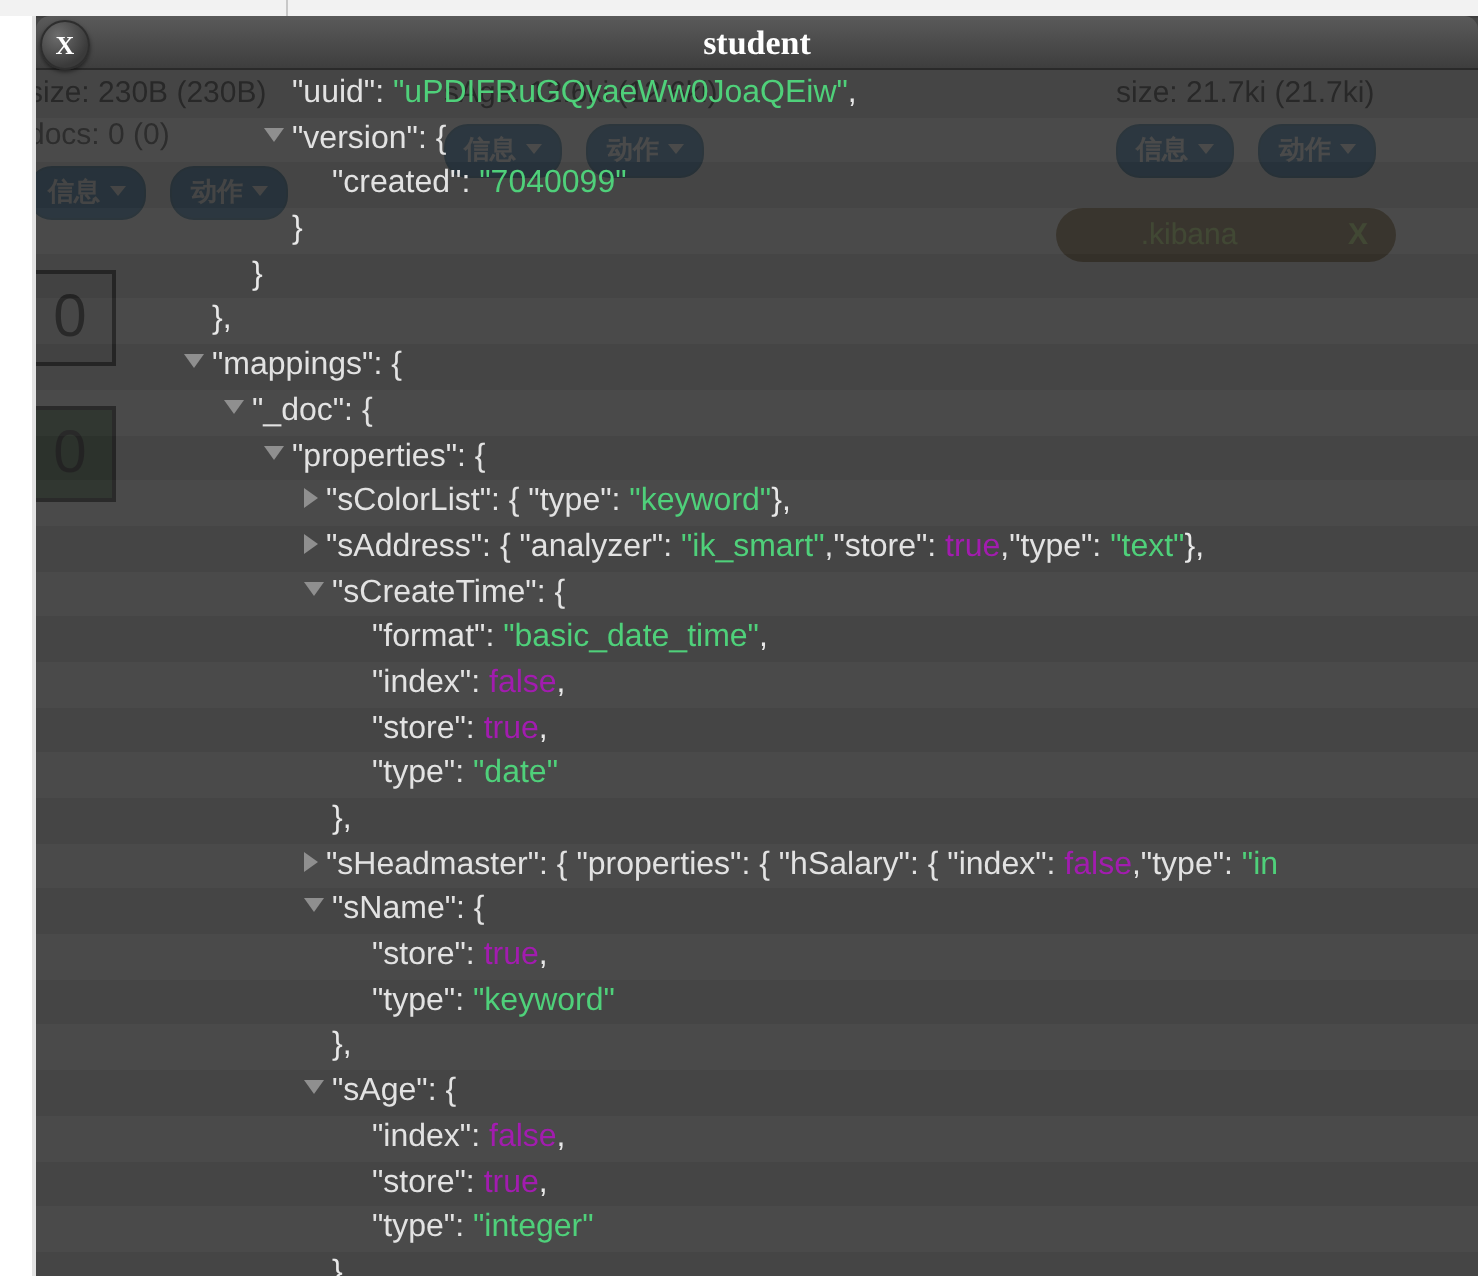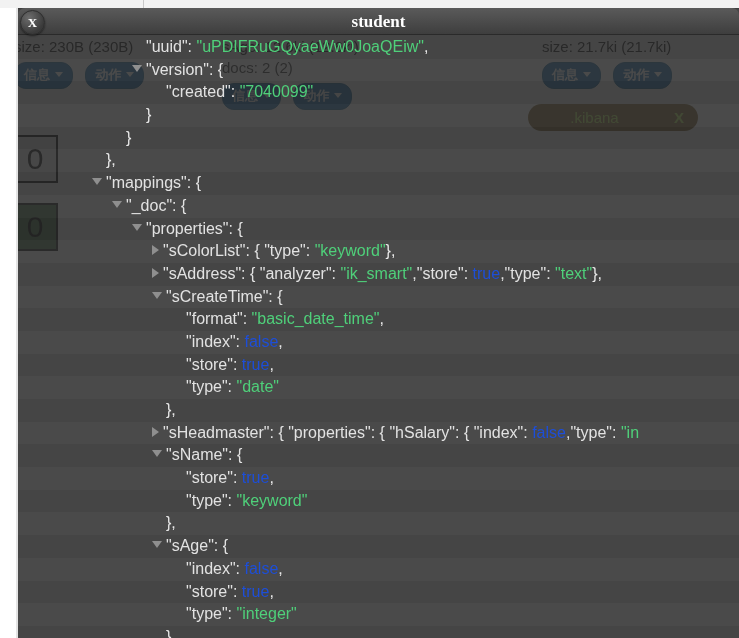--- a/index.html
+++ b/index.html
@@ -87,51 +87,51 @@
   .jline{height:22.7px;position:relative;}
   .jline.shade{background:rgba(255,255,255,0.028);}
   .tw{
     display:inline-block;width:0;height:0;position:relative;top:-3px;margin-right:4px;
   }
   .tw-open{border-left:5px solid transparent;border-right:5px solid transparent;border-top:7px solid #8f8f8f;}
   .tw-closed{border-top:5px solid transparent;border-bottom:5px solid transparent;border-left:7px solid #8f8f8f;top:-1px;}
   .tw-none{width:10px;border:0;}
   .k{color:#e2e2e2;}
   .s{color:#4fd07a;}
-  .b{color:#1d4ed8;}
+  .b{color:#a21caf;}
   .p{color:#e8e8e8;}
 </style>
 </head>
 <body>
 
 <div id="bg-page">
 
   <div id="bg-topbar"></div>
   <div id="bg-topbar-divider"></div>
 
   <div class="bg-index-card" style="left:14px;">
     <div class="bg-index-title">student</div>
     <div class="bg-index-meta">size: 230B (230B)</div>
+    <div class="bg-index-meta">docs: 0 (0)</div>
     <div class="bg-btn-row">
       <span class="bg-btn"><span>信息</span><span class="caret"></span></span>
       <span class="bg-btn"><span>动作</span><span class="caret"></span></span>
     </div>
   </div>
 
   <div class="bg-index-card" style="left:222px;">
     <div class="bg-index-title">kibana_task_manager_1</div>
     <div class="bg-index-meta">sAge: 12.6ki (12.6ki)</div>
-    <div class="bg-index-meta">docs: 2 (2)</div>
     <div class="bg-btn-row">
       <span class="bg-btn"><span>信息</span><span class="caret"></span></span>
       <span class="bg-btn"><span>动作</span><span class="caret"></span></span>
     </div>
   </div>
 
-  <div class="bg-index-card" style="left:542px;">
+  <div class="bg-index-card" style="left:558px;">
     <div class="bg-index-title">kibana_1</div>
     <div class="bg-index-meta">size: 21.7ki (21.7ki)</div>
     <div class="bg-btn-row">
       <span class="bg-btn"><span>信息</span><span class="caret"></span></span>
       <span class="bg-btn"><span>动作</span><span class="caret"></span></span>
     </div>
   </div>
 
   <div class="bg-alias-pill" style="left:528px;top:104px;">
     <span class="alias-name">.kibana</span><span class="alias-x">X</span>

